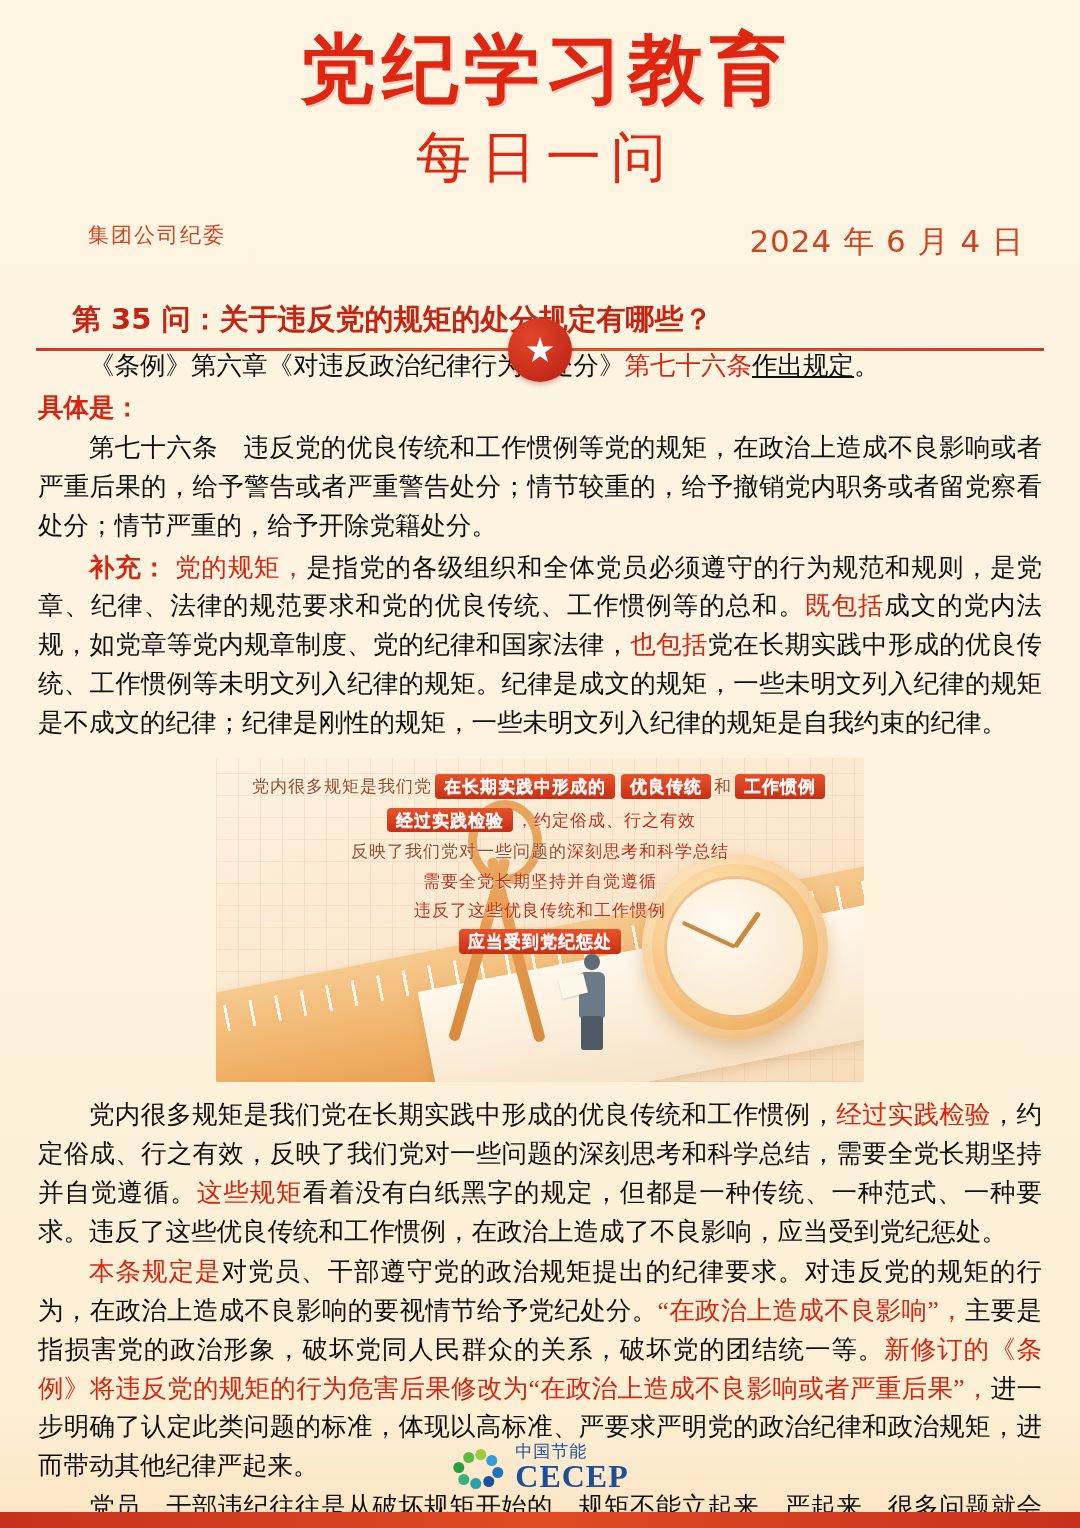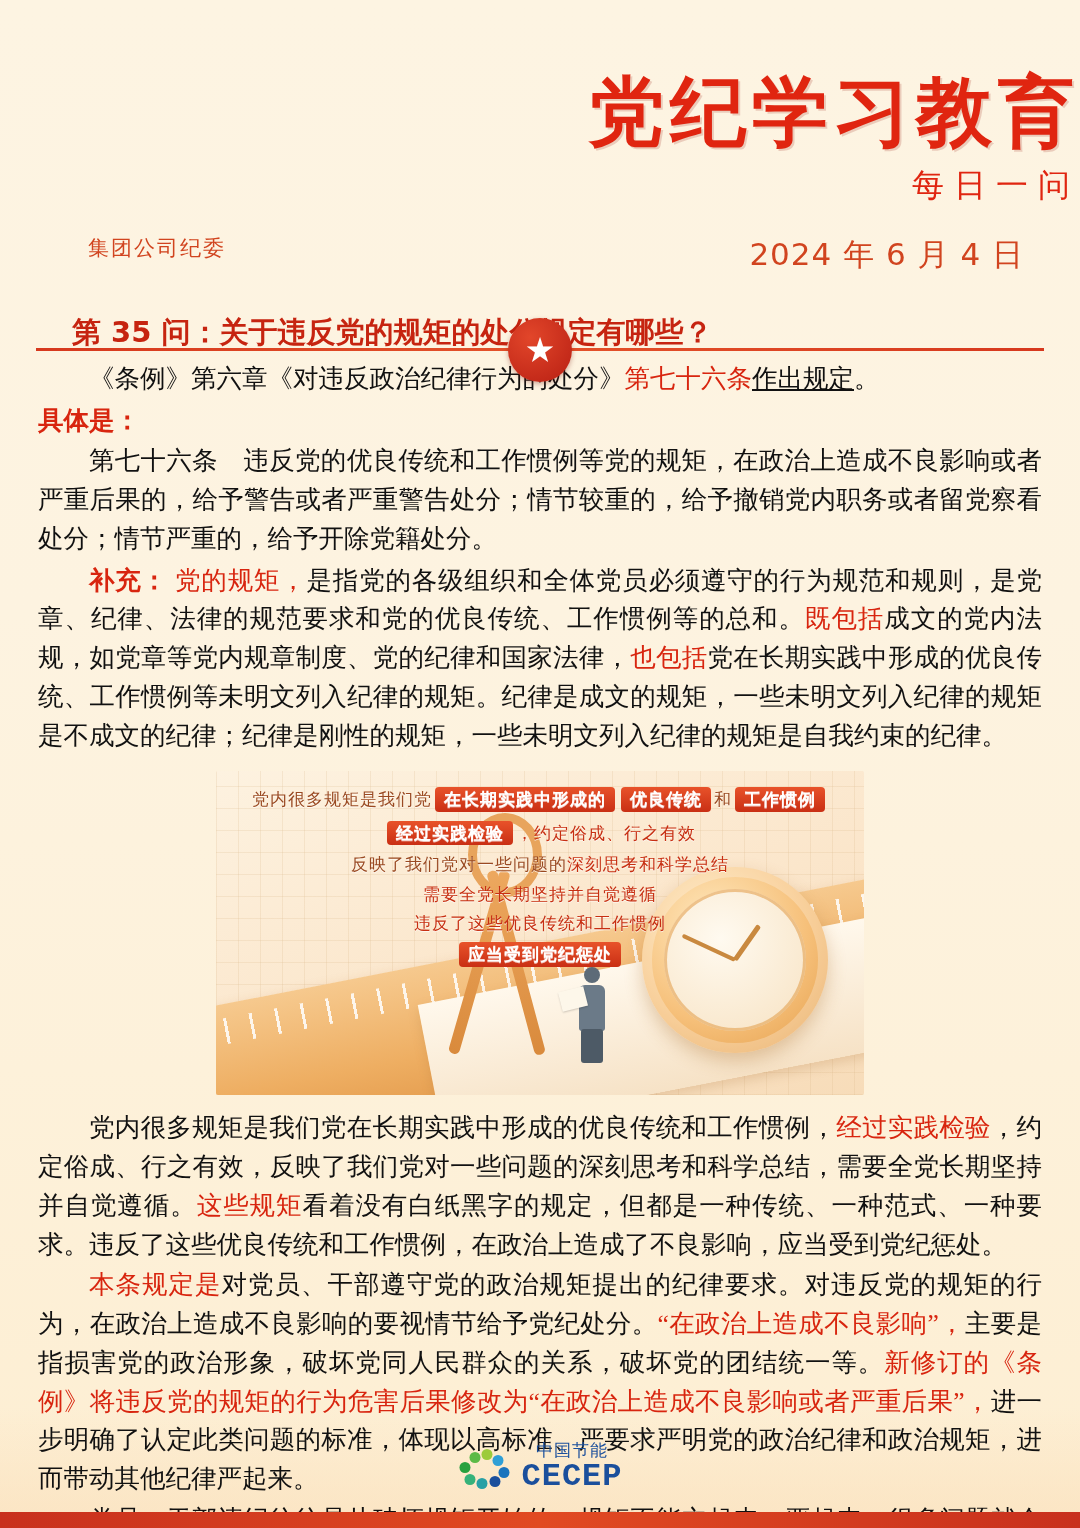--- a/index.html
+++ b/index.html
@@ -34,38 +34,38 @@
   .bottom-bar {
     position: absolute;
     left: 0; right: 0; bottom: 0;
     height: 16px;
     background: linear-gradient(90deg, #c8301d 0%, #e14a22 50%, #c8301d 100%);
     z-index: 5;
   }
 
   
   .header {
-    padding-top: 72px;
-    text-align: right;
+    padding-top: 29px;
+    text-align: center;
     position: relative;
     z-index: 2;
     margin-left: 12px;
   }
   .main-title {
     font-family: "DejaVu Sans", "Liberation Sans", sans-serif;
     font-weight: bold;
     font-size: 76px;
     letter-spacing: 6px;
     color: #e02510;
     line-height: 1.05;
     text-shadow: 2px 2px 0 rgba(150,20,10,0.18);
   }
   .sub-title {
     font-family: "DejaVu Sans", "Liberation Sans", sans-serif;
-    font-size: 32px;
+    font-size: 55px;
     letter-spacing: 10px;
     color: #e02510;
     margin-top: 12px;
   }
   .meta-row {
     position: relative;
     margin: 26px 36px 0 36px;
     height: 54px;
   }
   .meta-row .org {
@@ -291,23 +291,23 @@
   }
   .footer-logo .mark {
     width: 54px; height: 40px;
     position: relative;
   }
   .footer-logo .mark .d {
     position: absolute;
     width: 11px; height: 11px; border-radius: 50%;
   }
   .logo-text {
-    text-align: center;
+    text-align: left;
     line-height: 1.05;
-    font-family: Liberation Mono, monospace;
+    font-family: Liberation Serif, serif;
   }
   .logo-cn { font-size: 17px; color: #1b4f9c; letter-spacing: 1px; }
   .logo-en { font-size: 32px; color: #1b4f9c; font-weight: bold; letter-spacing: 1px; }
 </style>
 </head>
 <body>
 
 <div class="poster">
 
   <div class="header">

